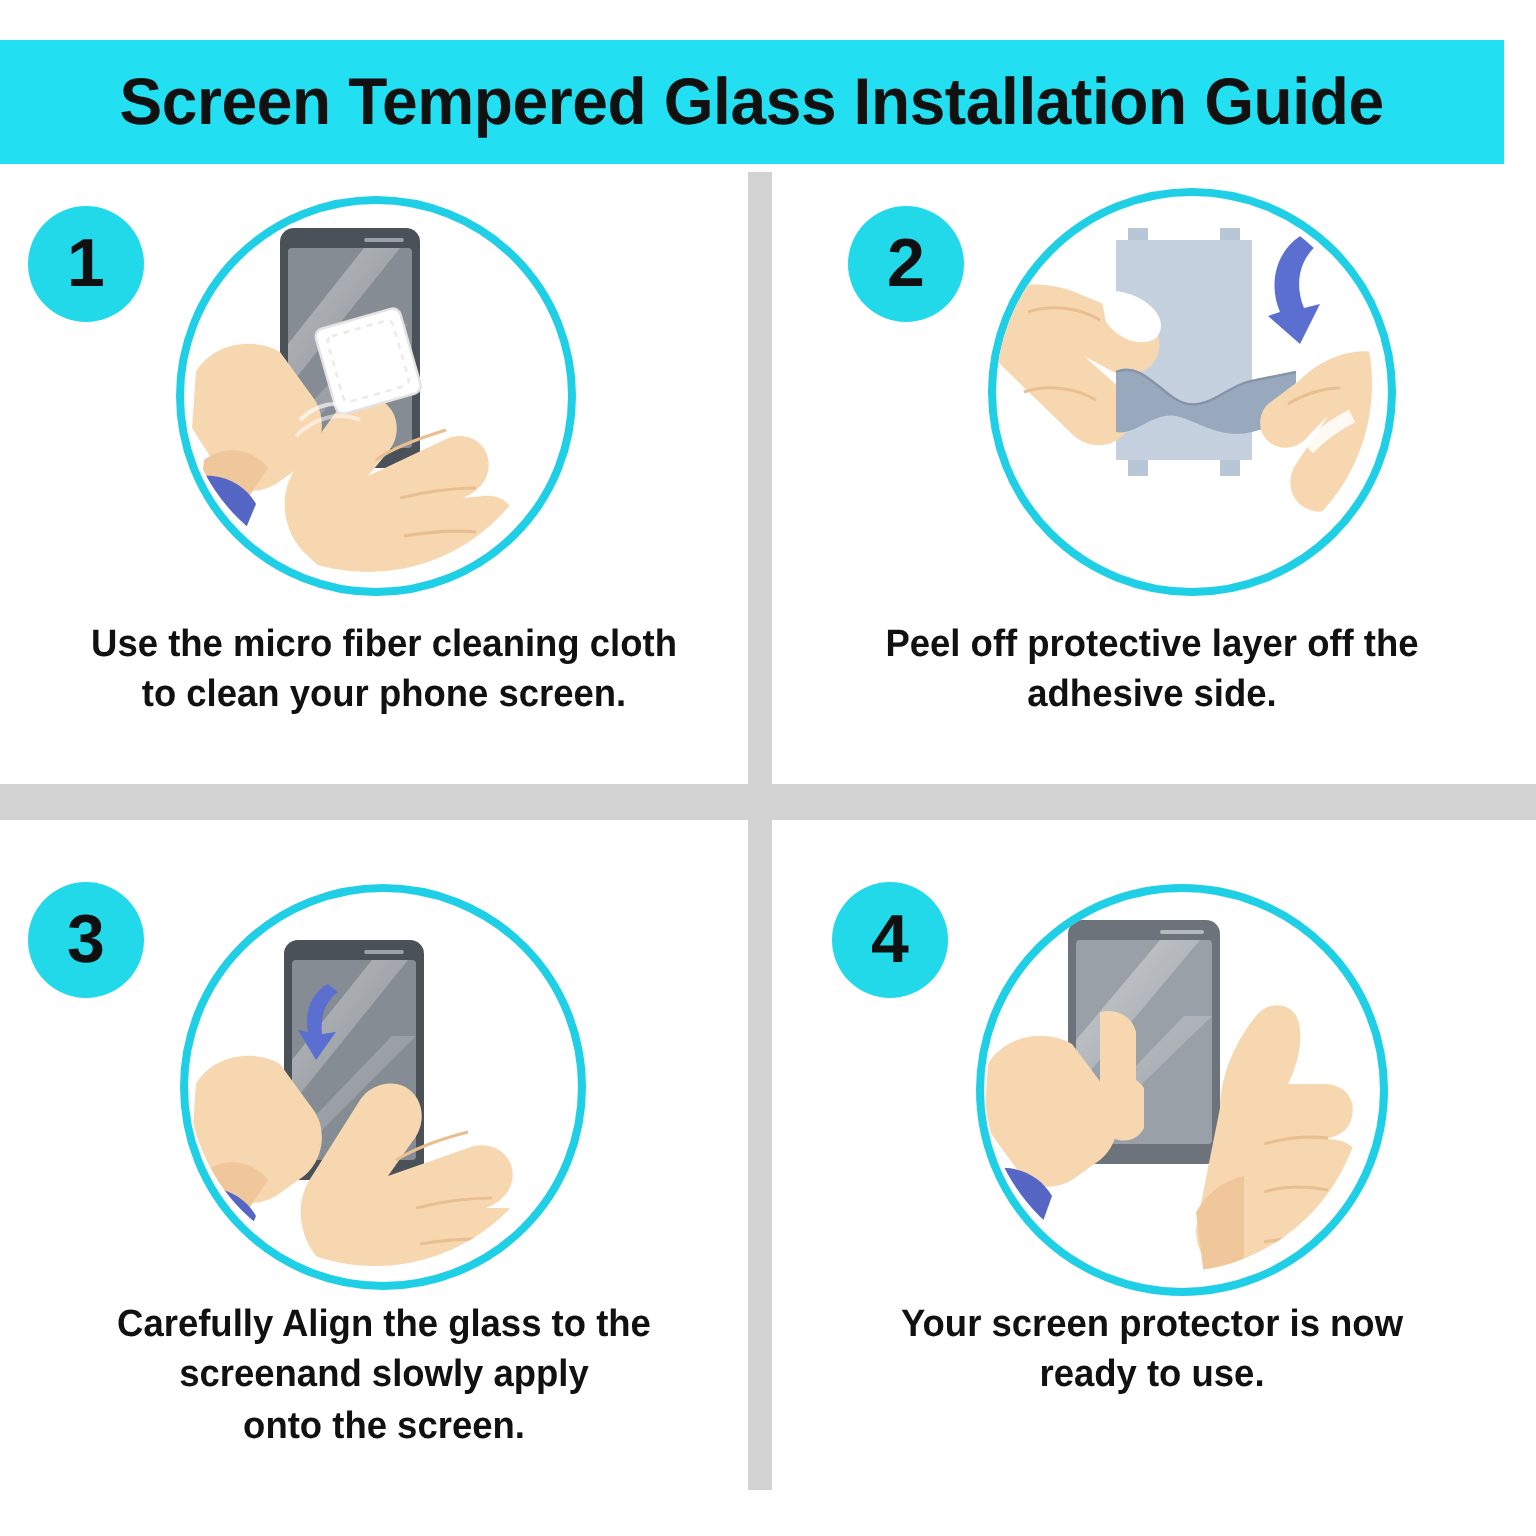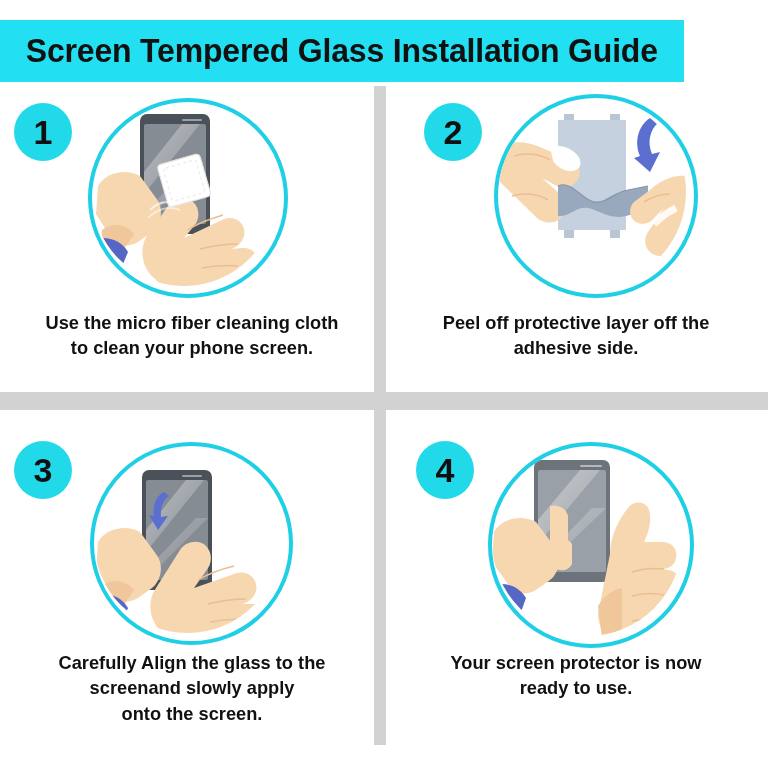--- a/index.html
+++ b/index.html
@@ -5,21 +5,21 @@
   html,body{margin:0;padding:0;}
   body{
     width:768px;height:768px;background:#ffffff;
     font-family:"Liberation Sans","DejaVu Sans",sans-serif;
     overflow:hidden;position:relative;
   }
   #page{position:absolute;inset:0;background:#fff;}
 
   
   .header-band{
-    position:absolute;left:0;top:20px;width:684px;height:62px;
+    position:absolute;left:0;top:20px;width:752px;height:62px;
     background:#22e0f2;display:flex;align-items:center;justify-content:center;
   }
   .header-title{
     font-size:33px;font-weight:bold;color:#111111;letter-spacing:-0.2px;
     white-space:nowrap;transform:scaleX(0.97);
   }
 
   
   .div-v{position:absolute;left:374px;top:86px;width:12px;height:659px;background:#d2d2d2;}
   .div-h{position:absolute;left:0;top:392px;width:768px;height:18px;background:#d2d2d2;}

